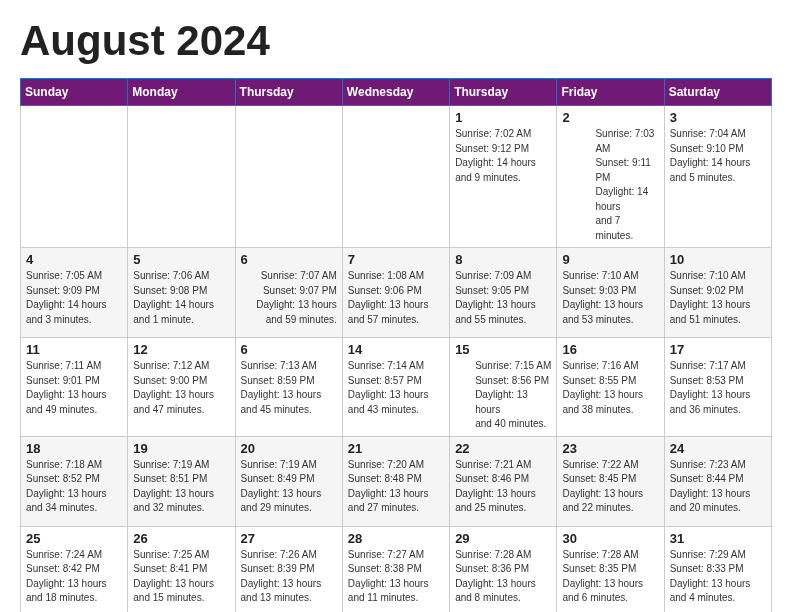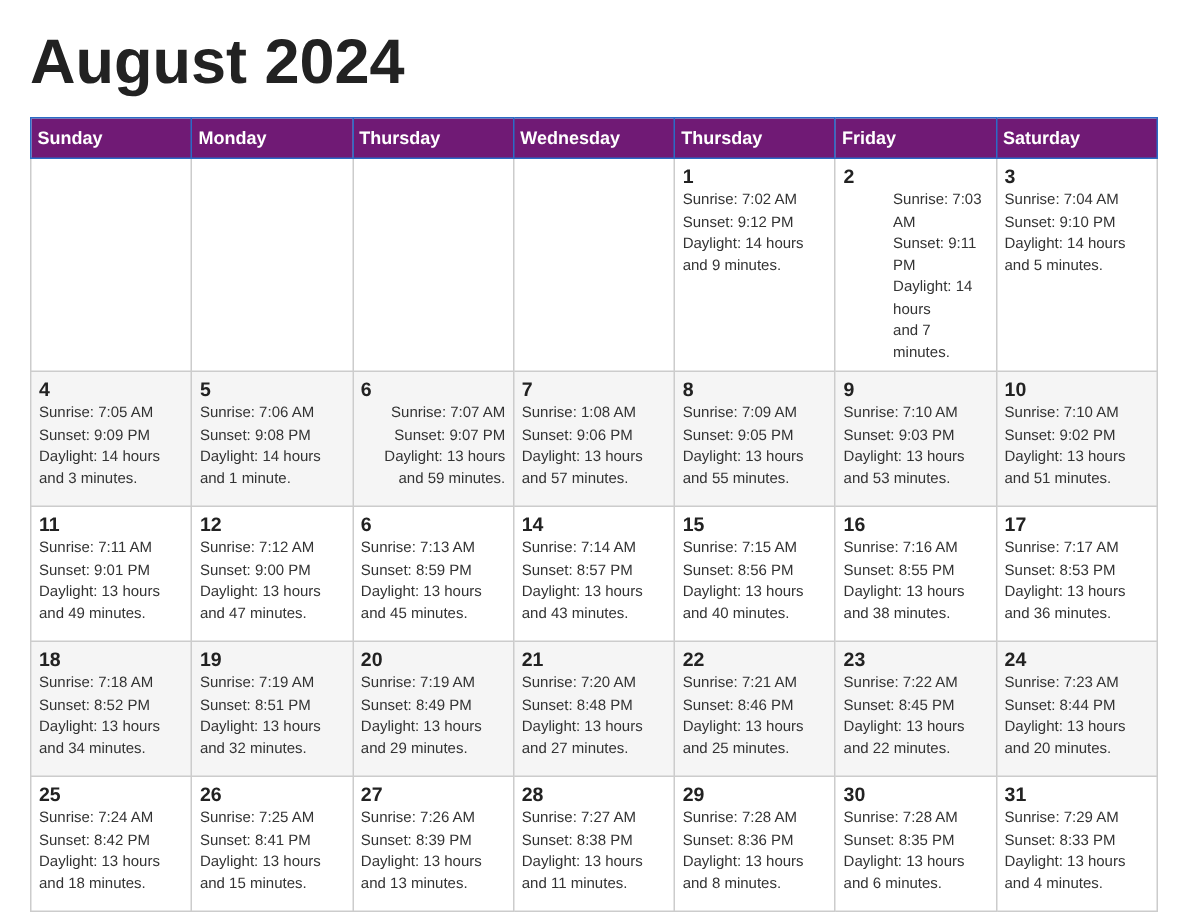--- a/index.html
+++ b/index.html
@@ -219,21 +219,21 @@
         </td>
         <td>
           <div class="day-num">14</div>
           <div class="day-info" style="white-space: pre-line;">Sunrise: 7:14 AM
 Sunset: 8:57 PM
 Daylight: 13 hours
 and 43 minutes.</div>
         </td>
         <td>
           <div class="day-num">15</div>
-          <div class="day-info" style="white-space: pre-line;">Sunrise: 7:15 AM
+          <div class="day-info" style="white-space: pre-line; margin-left: 20px;">Sunrise: 7:15 AM
 Sunset: 8:56 PM
 Daylight: 13 hours
 and 40 minutes.</div>
         </td>
         <td>
           <div class="day-num">16</div>
           <div class="day-info" style="white-space: pre-line;">Sunrise: 7:16 AM
 Sunset: 8:55 PM
 Daylight: 13 hours
 and 38 minutes.</div>

